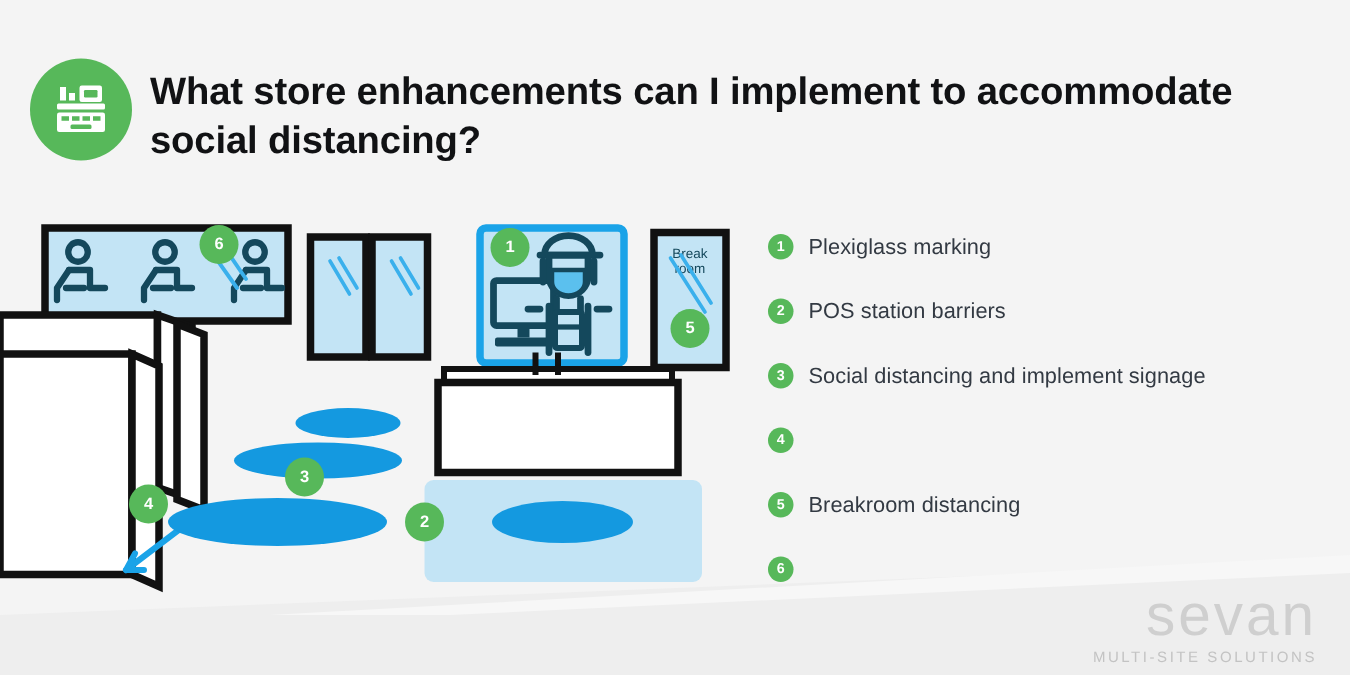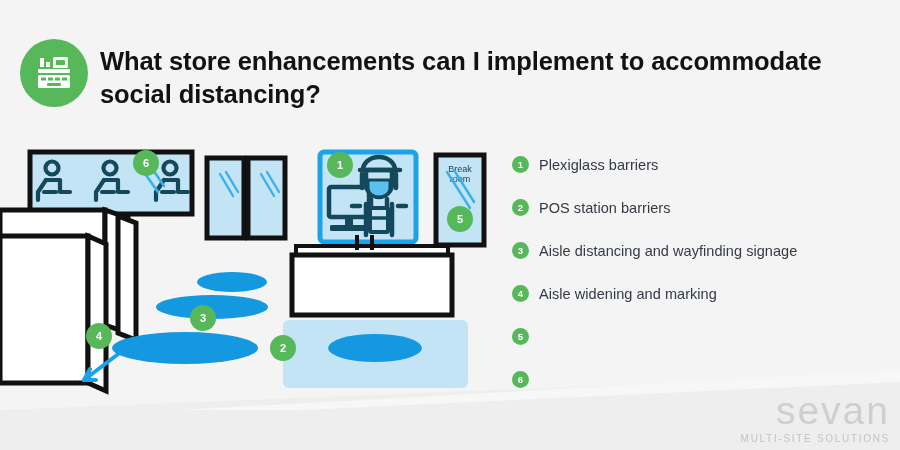--- a/index.html
+++ b/index.html
@@ -54,21 +54,21 @@
 
   
   .marker{
     position:absolute; border-radius:50%;
     background:#57b85a; color:#fff;
     display:flex; align-items:center; justify-content:center;
     font-size:11px; font-weight:700;
   }
 
   
-  .logo{ position:absolute; right:10px; bottom:18px; text-align:right; }
+  .logo{ position:absolute; right:22px; bottom:18px; text-align:right; }
   .logo-word{
     font-size:39px; color:#cfcfcf; letter-spacing:2px;
     font-family:"Liberation Sans", sans-serif; font-weight:400; line-height:1;
   }
   .logo-sub{
     font-size:10px; color:#c3c3c3; letter-spacing:1.7px;
     margin-top:3px; font-weight:400;
   }
 </style>
 </head>
@@ -240,36 +240,36 @@
       <span>2</span>
     </div>
     <div class="marker" style="left:86px; top:193px; width:26px; height:26px;">
       <span>4</span>
     </div>
   </div>
 
   <div class="legend">
     <div class="legend-item">
       <div class="legend-num">1</div>
-      <div class="legend-label">Plexiglass barriers</div>
+      <div class="legend-label">Plexiglass marking</div>
     </div>
     <div class="legend-item">
       <div class="legend-num">2</div>
       <div class="legend-label">POS station barriers</div>
     </div>
     <div class="legend-item">
       <div class="legend-num">3</div>
-      <div class="legend-label">Aisle distancing and wayfinding signage</div>
+      <div class="legend-label">Social distancing and implement signage</div>
     </div>
     <div class="legend-item">
       <div class="legend-num">4</div>
-      <div class="legend-label">Aisle widening and marking</div>
     </div>
     <div class="legend-item">
       <div class="legend-num">5</div>
+      <div class="legend-label">Breakroom distancing</div>
     </div>
     <div class="legend-item">
       <div class="legend-num">6</div>
     </div>
   </div>
 
   <div class="logo">
     <div class="logo-word">sevan</div>
     <div class="logo-sub">MULTI-SITE SOLUTIONS</div>
   </div>

